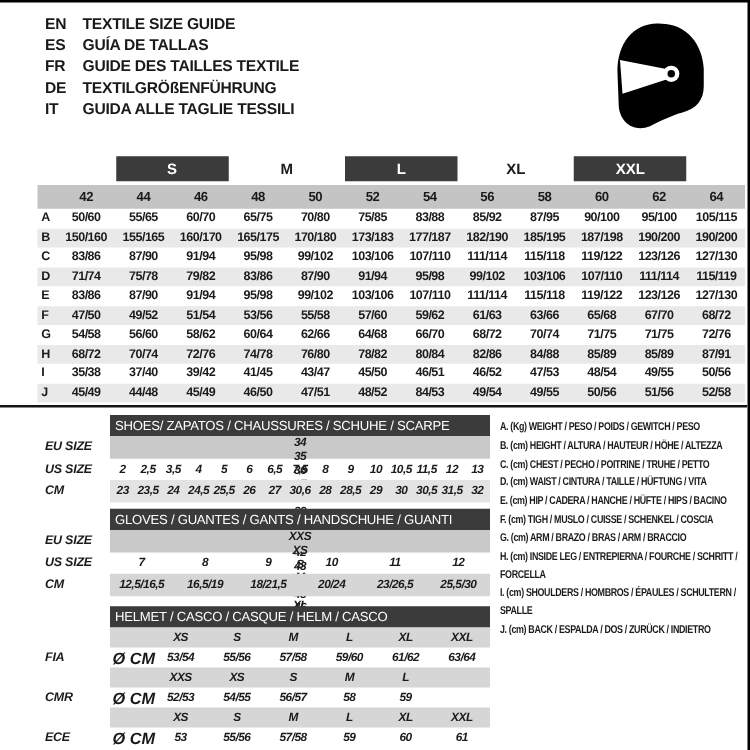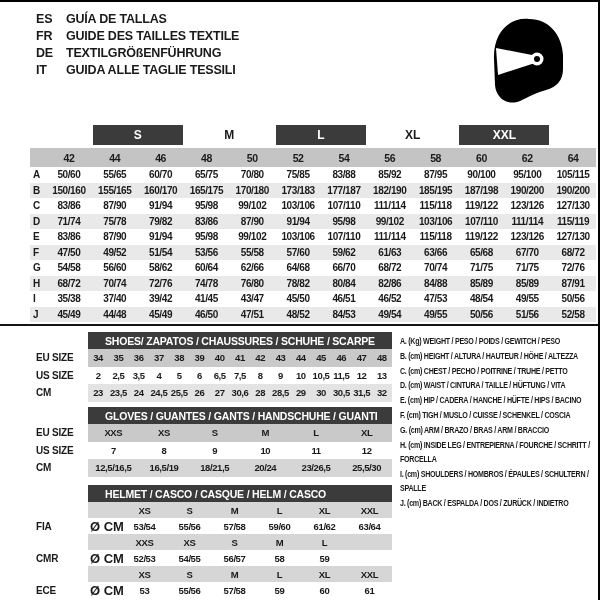--- a/index.html
+++ b/index.html
@@ -35,44 +35,48 @@
 
   
   .divider { position:absolute; left:0; top:322px; width:598px; height:2px; background:#141414; }
 
   
   .section { position:absolute; left:30px; width:362px; }
   .sec-shoes { top:330px; }
   .sec-gloves { top:405px; }
   .sec-helmet { top:483px; }
   .sec-bar { margin-left:58px; height:17px; background:#3b3b3b; display:flex; align-items:center; }
-  .sec-title { color:#fff; font-size:10.5px; font-weight:700; padding-left:17px; letter-spacing:-0.2px; white-space:nowrap; }
-  .srow { display:flex; align-items:stretch; }
+  .sec-title { color:#fff; font-size:10.5px; font-weight:400; padding-left:4px; letter-spacing:-0.2px; white-space:nowrap; }
+  .srow { display:flex; align-items:stretch;font-style:italic; }
   .sec-shoes .srow, .sec-gloves .srow { height:17.5px; }
   .sec-helmet .srow { height:16px; }
   .slbl { width:58px; display:flex; align-items:center; padding-left:6px; font-size:10px; font-weight:700; letter-spacing:-0.2px; }
   .sbody { flex:1; display:flex; align-items:center; }
-  .shade-dark { background:#c9c9c9; }
+  .shade-dark { background:#c9c9c9;flex-direction:column; }
   .shade-mid { background:#d6d6d6; }
   .shade-light { background:#e3e3e3; }
   .scell { flex:1; text-align:center; font-size:9.5px; font-weight:700; letter-spacing:-0.4px; white-space:nowrap; }
   .unit { width:34px; font-size:13px; font-weight:700; padding-left:2px; white-space:nowrap; }
 
   
   .legend { position:absolute; left:400px; top:332px; width:250px;
             transform:scaleX(0.79); transform-origin:left top;
             font-size:9px; font-weight:700; letter-spacing:-0.35px; line-height:14.4px; }
   .leg-line { margin-bottom:0.4px; }
 </style>
 </head>
 <body>
 
 <div class="page">
 
   <div class="lang-block">
+      <div class="lang-row">
+        <div class="lang-code">EN</div>
+        <div class="lang-title">TEXTILE SIZE GUIDE</div>
+      </div>
       <div class="lang-row">
         <div class="lang-code">ES</div>
         <div class="lang-title">GUÍA DE TALLAS</div>
       </div>
       <div class="lang-row">
         <div class="lang-code">FR</div>
         <div class="lang-title">GUIDE DES TAILLES TEXTILE</div>
       </div>
       <div class="lang-row">
         <div class="lang-code">DE</div>

